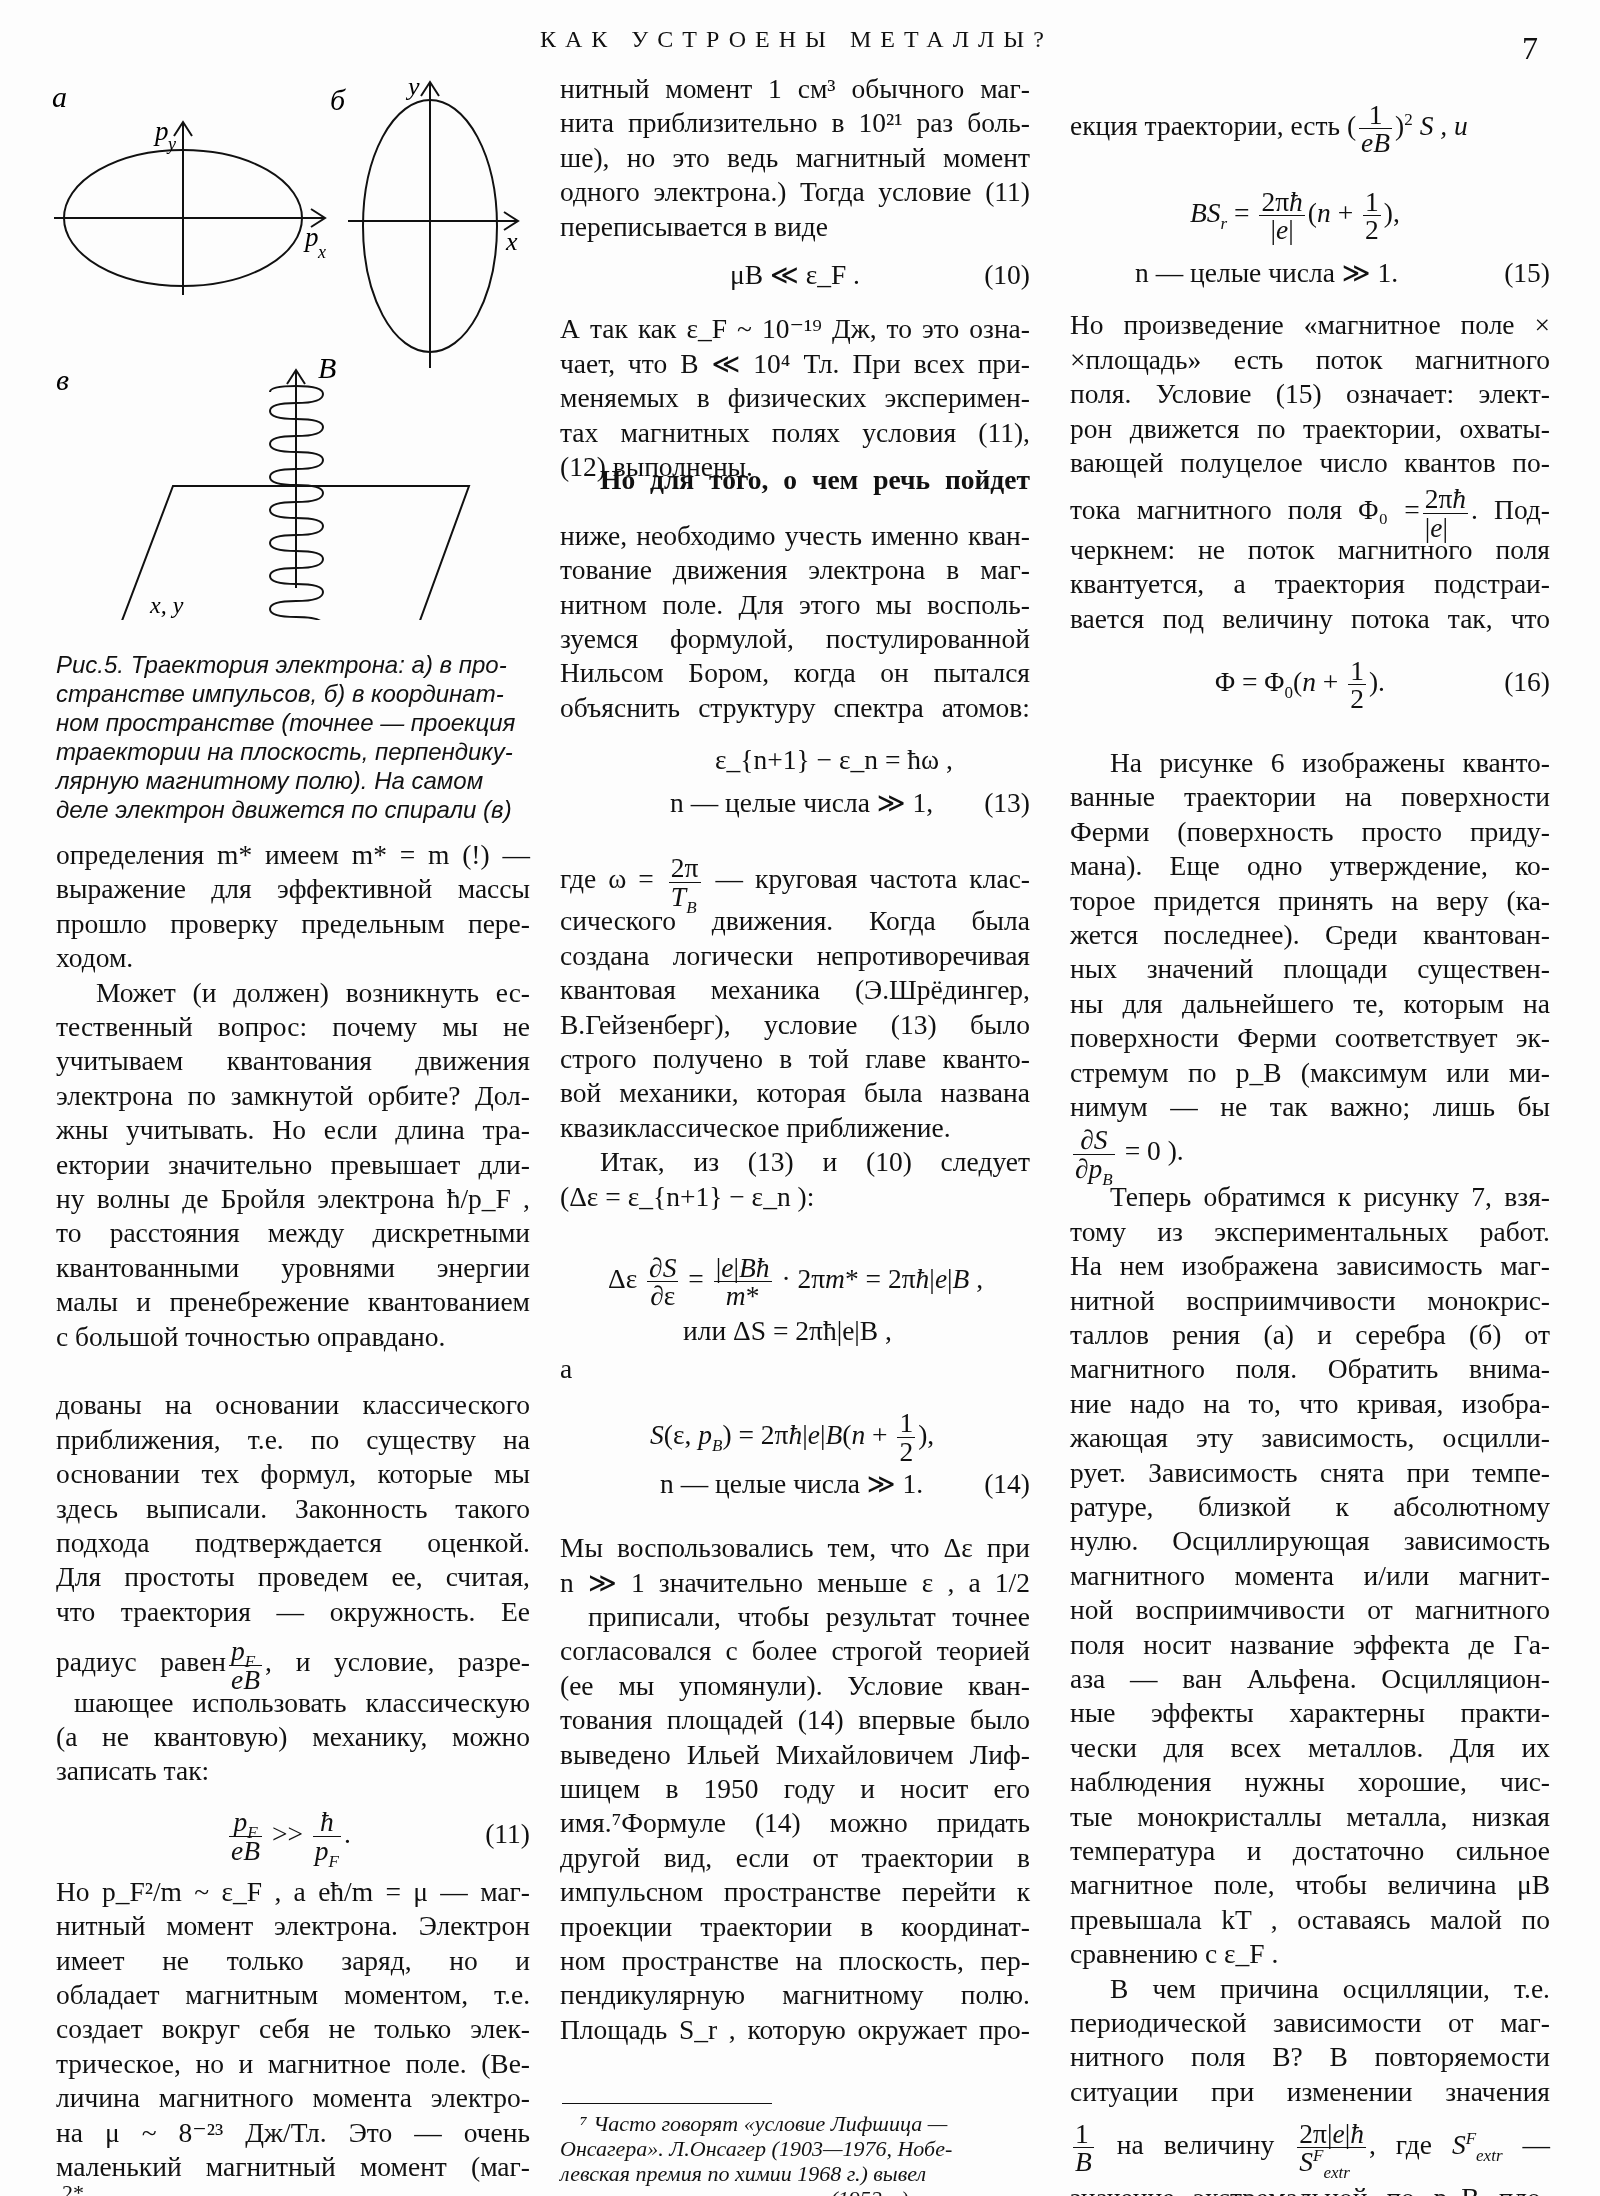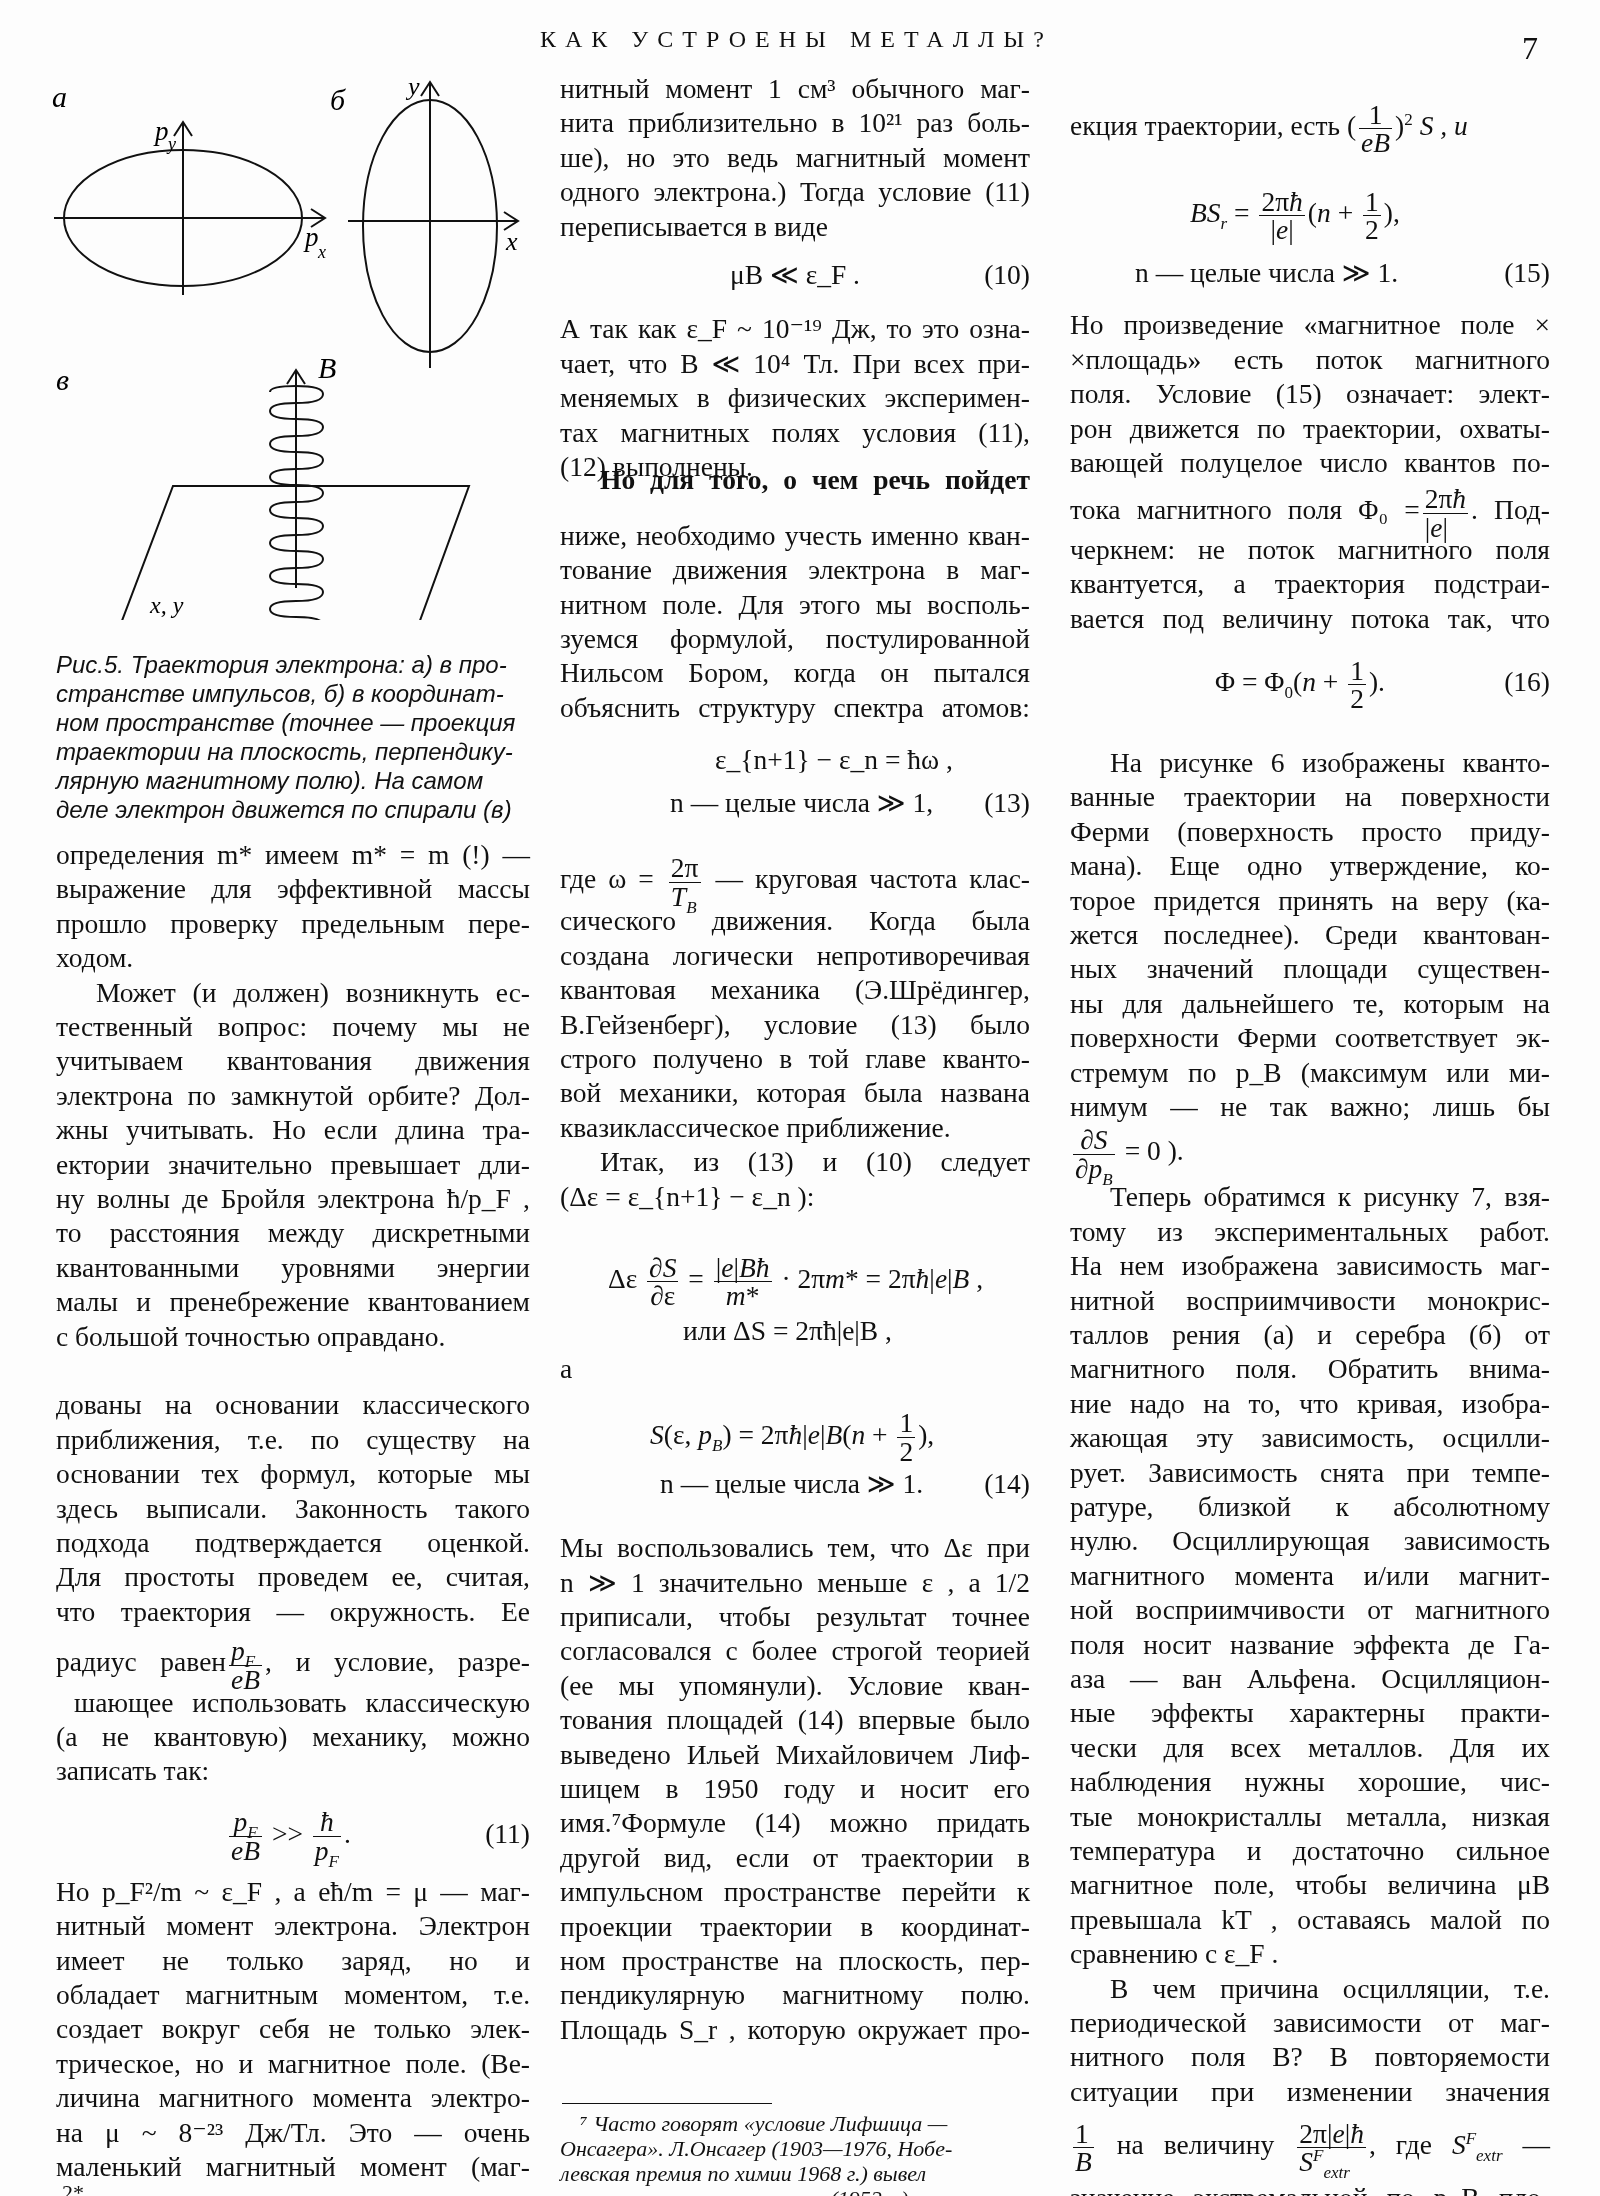--- a/index.html
+++ b/index.html
@@ -164,21 +164,21 @@
       <div class="ln " style="top: 1280.4px;">а</div>
       <div class="ln " style="top: 1332.8px; height: 60px; line-height: 60px;">
         <span style="position:absolute;left:90px;"><i>S</i>(ε, <i>p<sub>B</sub></i>) = 2π<i>ħ</i>|<i>e</i>|<i>B</i>(<i>n</i> + <span class="frac"><span class="num">1</span><span>2</span></span>),</span>
       </div>
       <div class="ln " style="top: 1394.8px;">
         <span style="position:absolute;left:100px;">n — целые числа ≫ 1.</span>
         <span class="eqn">(14)</span>
       </div>
       <div class="ln j " style="top: 1459.2px;">Мы воспользовались тем, что Δε при</div>
       <div class="ln j " style="top: 1493.6px;">n ≫ 1 значительно меньше ε , а 1/2</div>
-      <div class="ln j " style="top: 1528px;">приписали, чтобы результат точнее</div>
+      <div class="ln j " style="top: 1528px; margin-left: 28px;">приписали, чтобы результат точнее</div>
       <div class="ln j " style="top: 1562.4px;">согласовался с более строгой теорией</div>
       <div class="ln j " style="top: 1596.8px;">(ее мы упомянули). Условие кван-</div>
       <div class="ln j " style="top: 1631.2px;">тования площадей (14) впервые было</div>
       <div class="ln j " style="top: 1665.6px;">выведено Ильей Михайловичем Лиф-</div>
       <div class="ln j " style="top: 1700px;">шицем в 1950 году и носит его</div>
       <div class="ln j " style="top: 1734.4px;">имя.⁷Формуле (14) можно придать</div>
       <div class="ln j " style="top: 1768.8px;">другой вид, если от траектории в</div>
       <div class="ln j " style="top: 1803.2px;">импульсном пространстве перейти к</div>
       <div class="ln j " style="top: 1837.6px;">проекции траектории в координат-</div>
       <div class="ln j " style="top: 1872px;">ном пространстве на плоскость, пер-</div>

